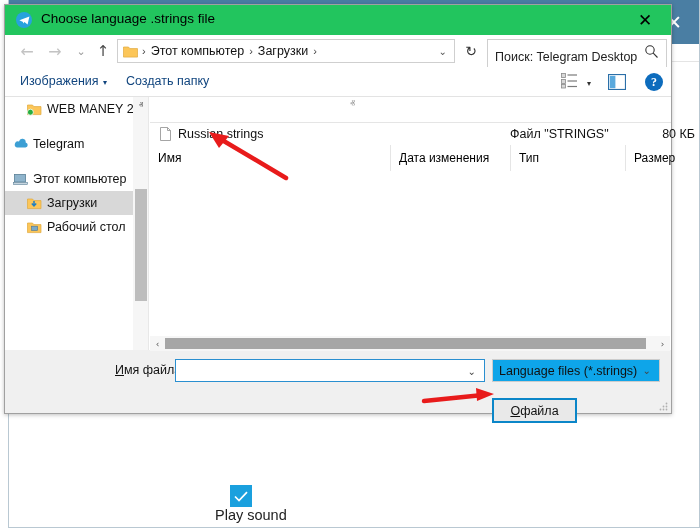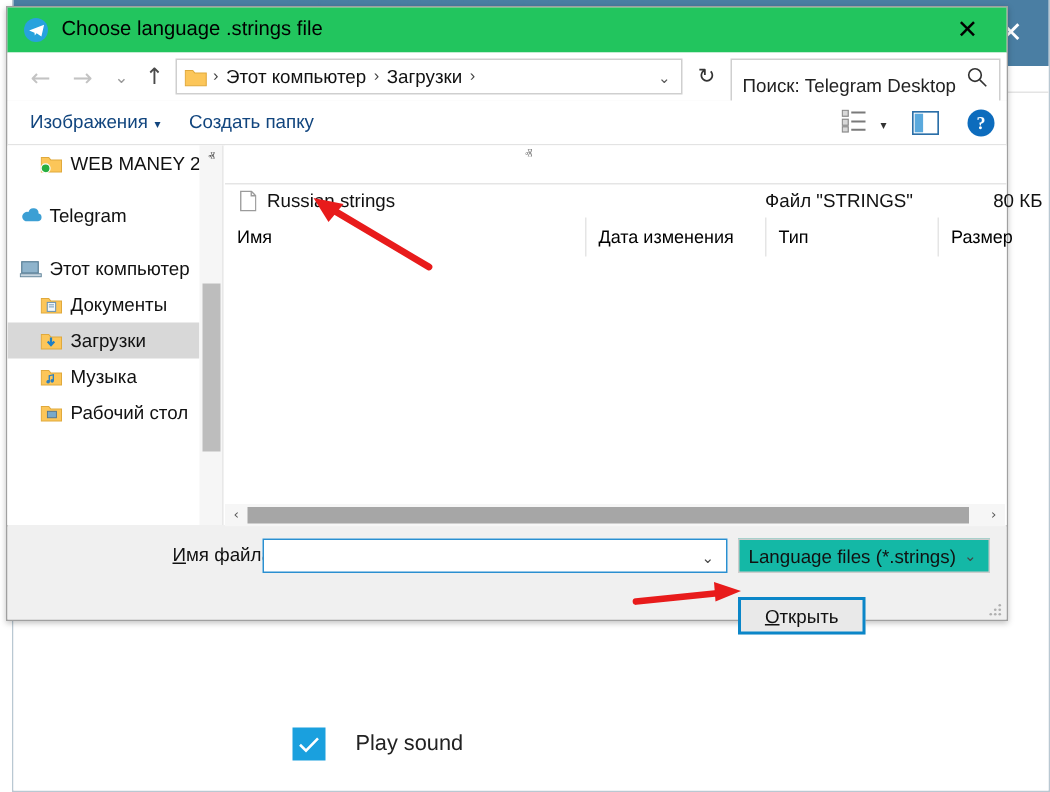--- a/index.html
+++ b/index.html
@@ -30,21 +30,21 @@
   }
   #tg-body {
     position: absolute; left: 0; top: 44px; right: 0; bottom: 0;
     background: #ffffff;
   }
   .tg-divider {
     position: absolute; left: 0; right: 0; height: 1px; background: #e4e4e4;
   }
   .tg-check-row {
     position: absolute; left: 186px;
-    display: flex; align-items: center;
+    display: flex; align-items: center; flex-direction: column;
   }
   .tg-checkbox {
     width: 22px; height: 22px;
     background: #1aa0de;
     display: flex; align-items: center; justify-content: center;
     flex: none;
   }
   .tg-checkbox svg { display: block; }
   .tg-check-label {
     margin-left: 20px;
@@ -267,21 +267,21 @@
   #fn-label u { text-decoration: underline; }
   #fn-input {
     position: absolute; left: 170px; top: 8px; width: 310px; height: 23px;
     background: #ffffff; border: 1px solid #2a8fd0;
   }
   #fn-caret {
     position: absolute; right: 8px; top: 6px; font-size: 10px; color: #444;
   }
   #filter-select {
     position: absolute; left: 487px; top: 8px; width: 168px; height: 23px;
-    background: #14b8a6; border: 1px solid #cccccc;
+    background: #0ea5e9; border: 1px solid #cccccc;
     display: flex; align-items: center;
     font-size: 12.5px; color: #111;
   }
   #filter-text { margin-left: 6px; white-space: nowrap; }
   #filter-caret {
     position: absolute; right: 8px; top: 5px; font-size: 10px; color: #444;
   }
   .dlg-btn {
     position: absolute; top: 47px; height: 25px; width: 85px;
     display: flex; align-items: center; justify-content: center;
@@ -440,52 +440,32 @@
         <span class="side-icon">
           <svg width="16" height="13" viewBox="0 0 16 13">
             <rect x="1.5" y="1.5" width="11" height="7.5" fill="#8fb4cc" stroke="#5a7f96" stroke-width=".8"></rect>
             <rect x="0.5" y="9.5" width="14" height="2" fill="#c7d6e0" stroke="#5a7f96" stroke-width=".6"></rect>
           </svg>
         </span>
         <span class="side-label">Этот компьютер</span>
       </div>
 
 
-      <div class="side-item indent">
-        <span class="side-icon">
-          <svg width="15" height="13" viewBox="0 0 15 13">
-            <path d="M0.5 2 h5 l1.3 1.6 H14 v8 H0.5 Z" fill="#fcc659" stroke="#e0a93c" stroke-width=".7"></path>
-            <rect x="4.5" y="4.6" width="5.6" height="6" fill="#f2f7fb" stroke="#6b93b3" stroke-width=".7"></rect>
-            <line x1="5.6" y1="6.2" x2="9" y2="6.2" stroke="#6b93b3" stroke-width=".6"></line>
-            <line x1="5.6" y1="7.6" x2="9" y2="7.6" stroke="#6b93b3" stroke-width=".6"></line>
-          </svg>
-        </span>
-        <span class="side-label">Документы</span>
-      </div>
 
       <div class="side-item indent selected">
         <span class="side-icon">
           <svg width="15" height="13" viewBox="0 0 15 13">
             <path d="M0.5 2 h5 l1.3 1.6 H14 v8 H0.5 Z" fill="#fcc659" stroke="#e0a93c" stroke-width=".7"></path>
             <path d="M7 4 v4.2 M4.8 6.6 L7 9 L9.2 6.6" stroke="#1f7fc4" stroke-width="1.5" fill="none"></path>
           </svg>
         </span>
         <span class="side-label">Загрузки</span>
       </div>
 
 
-      <div class="side-item indent">
-        <span class="side-icon">
-          <svg width="15" height="13" viewBox="0 0 15 13">
-            <path d="M0.5 2 h5 l1.3 1.6 H14 v8 H0.5 Z" fill="#fcc659" stroke="#e0a93c" stroke-width=".7"></path>
-            <path d="M9 4.3 v4.6 a1.2 1.2 0 1 1 -.9 -1.15 V5.4 L6.3 5.9 v3.6 a1.2 1.2 0 1 1 -.9 -1.15 V5.1 Z" fill="#2b7fc0"></path>
-          </svg>
-        </span>
-        <span class="side-label">Музыка</span>
-      </div>
 
       <div class="side-item indent">
         <span class="side-icon">
           <svg width="15" height="13" viewBox="0 0 15 13">
             <path d="M0.5 2 h5 l1.3 1.6 H14 v8 H0.5 Z" fill="#fcc659" stroke="#e0a93c" stroke-width=".7"></path>
             <rect x="4.6" y="5.2" width="6" height="4.3" fill="#79a9c9" stroke="#50738c" stroke-width=".6"></rect>
           </svg>
         </span>
         <span class="side-label">Рабочий стол</span>
       </div>
@@ -534,21 +514,21 @@
       <span id="fn-caret">⌄</span>
     </div>
 
     <div id="filter-select">
       <span id="filter-text">Language files (*.strings)</span>
       <span id="filter-caret">⌄</span>
     </div>
 
     <div class="dlg-btn" id="btn-open">
         <u>О</u>
-        <span>ткрыть</span>
+        <span>файла</span>
       </div>
 
 
     <svg id="resize-grip" viewBox="0 0 10 10">
       <circle cx="8.5" cy="8.5" r=".9" fill="#b0b0b0"></circle>
       <circle cx="5.5" cy="8.5" r=".9" fill="#b0b0b0"></circle>
       <circle cx="8.5" cy="5.5" r=".9" fill="#b0b0b0"></circle>
       <circle cx="2.5" cy="8.5" r=".9" fill="#b0b0b0"></circle>
       <circle cx="8.5" cy="2.5" r=".9" fill="#b0b0b0"></circle>
       <circle cx="5.5" cy="5.5" r=".9" fill="#b0b0b0"></circle>

